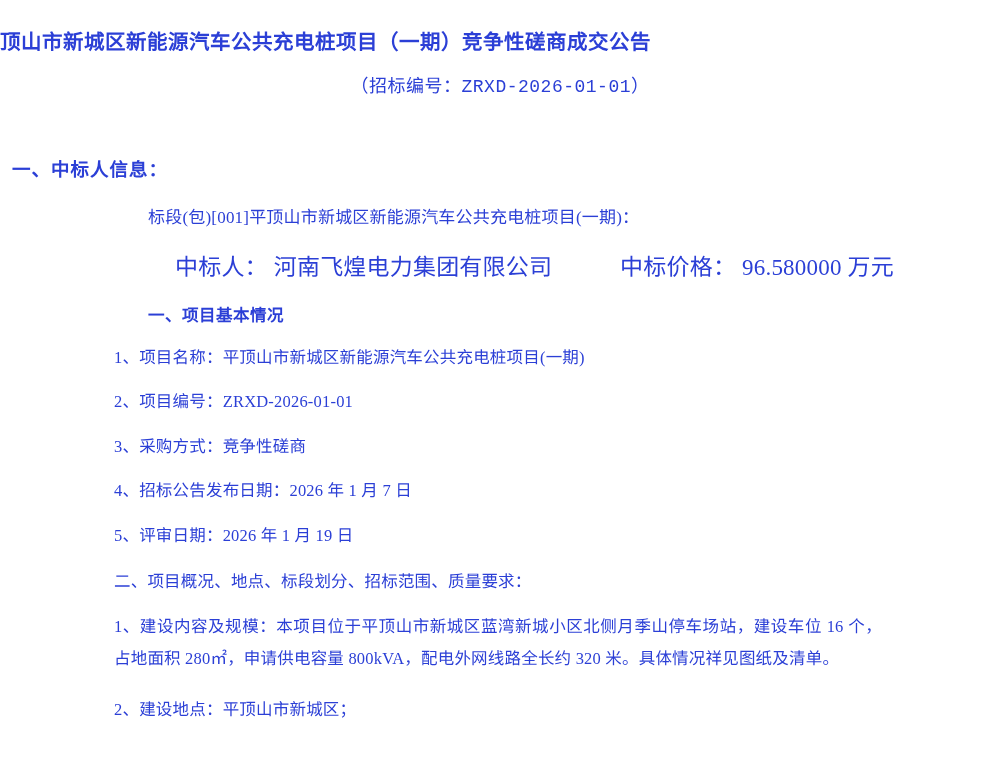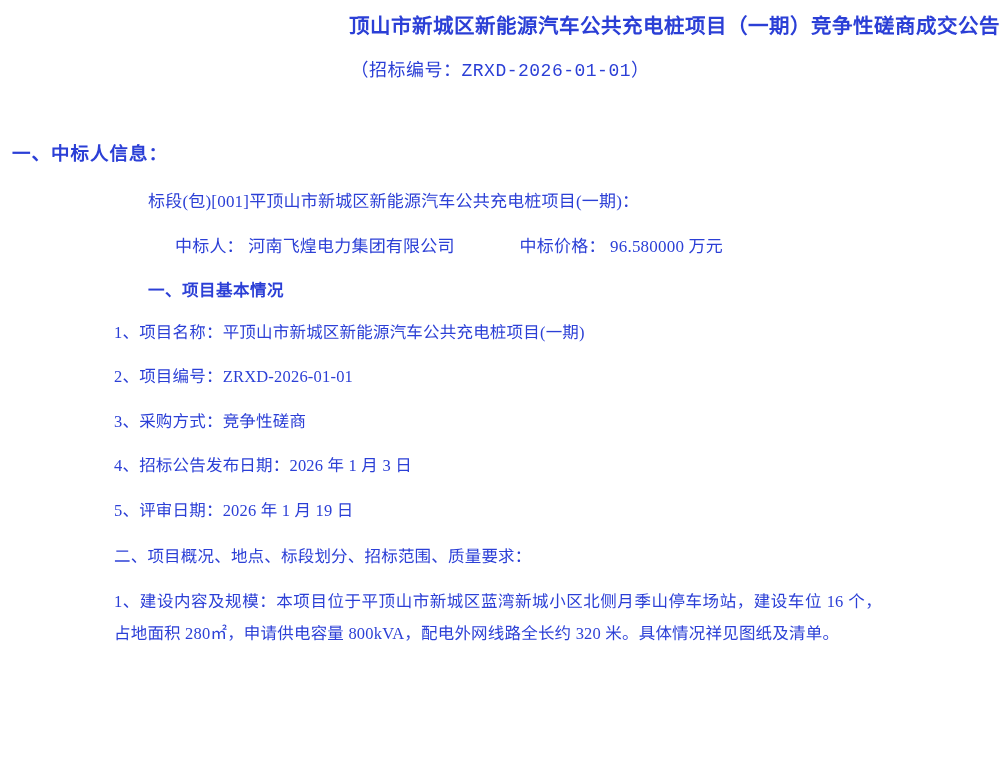--- a/index.html
+++ b/index.html
@@ -16,27 +16,27 @@
     color: #2b3fd6;
   }
   .page {
     position: relative;
     width: 1000px;
     height: 762px;
     box-sizing: border-box;
     padding: 0;
   }
   .doc-title {
-    text-align: right;
+    text-align: left;
     font-family: "Liberation Sans", "DejaVu Sans", sans-serif;
     font-weight: bold;
     font-size: 20.5px;
     color: #2b3fd6;
     letter-spacing: 0.5px;
-    margin: 12px 0 0 0;
+    margin: 28px 0 0 0;
     line-height: 1.4;
   }
   .doc-subtitle {
     text-align: center;
     font-size: 18px;
     color: #2b3fd6;
     margin: 14px 0 0 0;
     letter-spacing: 0.5px;
     font-family: Liberation Mono, monospace;
   }
@@ -52,21 +52,21 @@
   #h-winner { margin-top: 58px; padding-left: 12px; }
   #h-other  { margin-top: 22px; }
 
   .lot-line {
     font-size: 17px;
     padding-left: 148px;
     margin-top: 22px;
     letter-spacing: 0.2px;
   }
   .winner-row {
-    font-size: 17px;
+    font-size: 23px;
     padding-left: 175px;
     margin-top: 20px;
     letter-spacing: 0.2px;
   }
   .winner-row .gap {
     display: inline-block;
     width: 56px;
   }
   .sub-heading {
     font-family: "Liberation Sans", "DejaVu Sans", sans-serif;
@@ -116,20 +116,21 @@
     <span>中标价格：</span>
     <span>96.580000 万元</span>
   </div>
 
 
   <div class="sub-heading">一、项目基本情况</div>
 
   <div class="item">1、项目名称：平顶山市新城区新能源汽车公共充电桩项目(一期)</div>
   <div class="item">2、项目编号：ZRXD-2026-01-01</div>
   <div class="item">3、采购方式：竞争性磋商</div>
-  <div class="item">4、招标公告发布日期：2026 年 1 月 3 日</div>
+  <div class="item">4、招标公告发布日期：2026 年 1 月 7 日</div>
   <div class="item">5、评审日期：2026 年 1 月 19 日</div>
 
   <div class="group-heading">二、项目概况、地点、标段划分、招标范围、质量要求：</div>
 
   <div class="item para">1、建设内容及规模：本项目位于平顶山市新城区蓝湾新城小区北侧月季山停车场站，建设车位 16 个，占地面积 280㎡，申请供电容量 800kVA，配电外网线路全长约 320 米。具体情况祥见图纸及清单。</div>
+  <div class="item para">2、建设地点：平顶山市新城区；</div>
 
 </div>
 
 </body></html>

